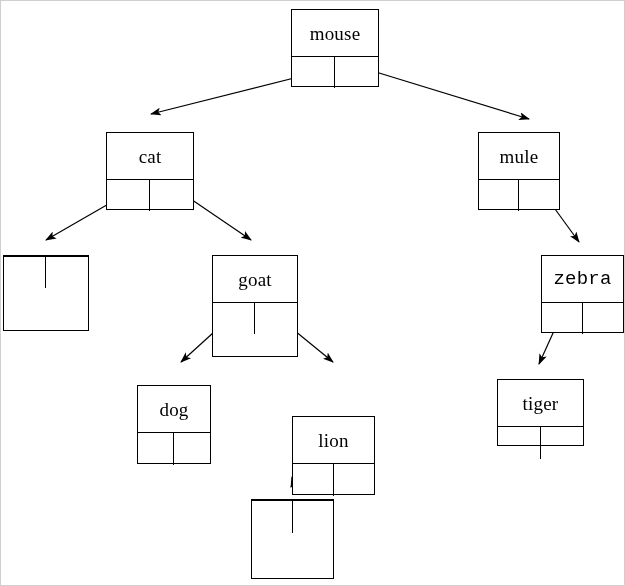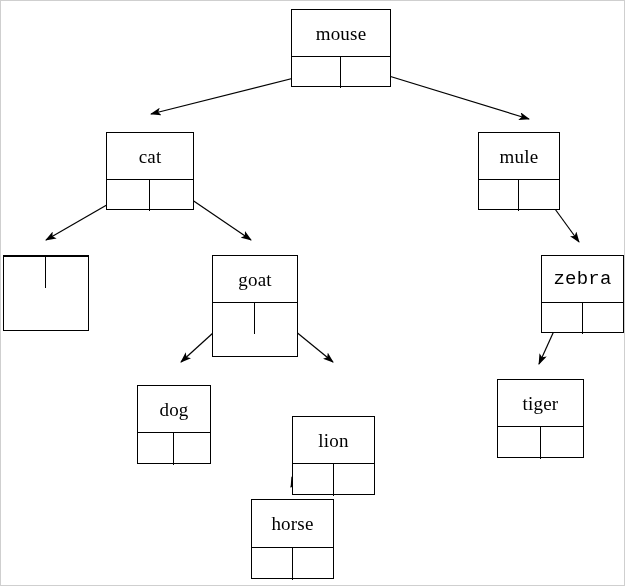--- a/index.html
+++ b/index.html
@@ -74,21 +74,21 @@
         <line x1="130" y1="190" x2="45" y2="239" stroke="#000000" stroke-width="1.2" marker-end="url(#arrowhead)"></line>
         <line x1="178" y1="190" x2="250" y2="239" stroke="#000000" stroke-width="1.2" marker-end="url(#arrowhead)"></line>
         <line x1="234" y1="312" x2="180" y2="361" stroke="#000000" stroke-width="1.2" marker-end="url(#arrowhead)"></line>
         <line x1="272" y1="312" x2="332" y2="361" stroke="#000000" stroke-width="1.2" marker-end="url(#arrowhead)"></line>
         <line x1="538" y1="186" x2="578" y2="241" stroke="#000000" stroke-width="1.2" marker-end="url(#arrowhead)"></line>
         <line x1="562" y1="310" x2="538" y2="363" stroke="#000000" stroke-width="1.2" marker-end="url(#arrowhead)"></line>
         <line x1="313" y1="434" x2="290" y2="486" stroke="#000000" stroke-width="1.2" marker-end="url(#arrowhead)"></line>
       </g>
   </svg>
   <div id="nodes-group">
-      <div class="node" style="left: 290px; top: 8px; width: 100px; height: 78px;">
+      <div class="node" style="left: 290px; top: 8px; width: 88px; height: 78px;">
         <div class="node-label" style="height: 46px;">mouse</div>
         <div class="node-pointers" style="height: 32px;">
           <div class="ptr-cell left"></div>
           <div class="ptr-cell right"></div>
         </div>
       </div>
       <div class="node" style="left: 105px; top: 131px; width: 88px; height: 78px;">
         <div class="node-label" style="height: 46px;">cat</div>
         <div class="node-pointers" style="height: 32px;">
           <div class="ptr-cell left"></div>
@@ -129,28 +129,27 @@
           <div class="ptr-cell right"></div>
         </div>
       </div>
       <div class="node" style="left: 291px; top: 376px; width: 83px; height: 79px; margin-top: 39px;">
         <div class="node-label" style="height: 46px;">lion</div>
         <div class="node-pointers" style="height: 33px;">
           <div class="ptr-cell left"></div>
           <div class="ptr-cell right"></div>
         </div>
       </div>
-      <div class="node" style="left: 496px; top: 378px; width: 87px; height: 79px;">
+      <div class="node" style="left: 496px; top: 378px; width: 87px; height: 67px;">
         <div class="node-label" style="height: 46px;">tiger</div>
         <div class="node-pointers" style="height: 33px;">
           <div class="ptr-cell left"></div>
           <div class="ptr-cell right"></div>
         </div>
       </div>
       <div class="node" style="left: 250px; top: 498px; width: 83px; height: 80px;">
-        <div class="node-label" style="height: 47px;">horse</div>
         <div class="node-pointers" style="height: 33px;">
           <div class="ptr-cell left"></div>
           <div class="ptr-cell right"></div>
         </div>
       </div>
     </div>
 </div>
 
 </body></html>

